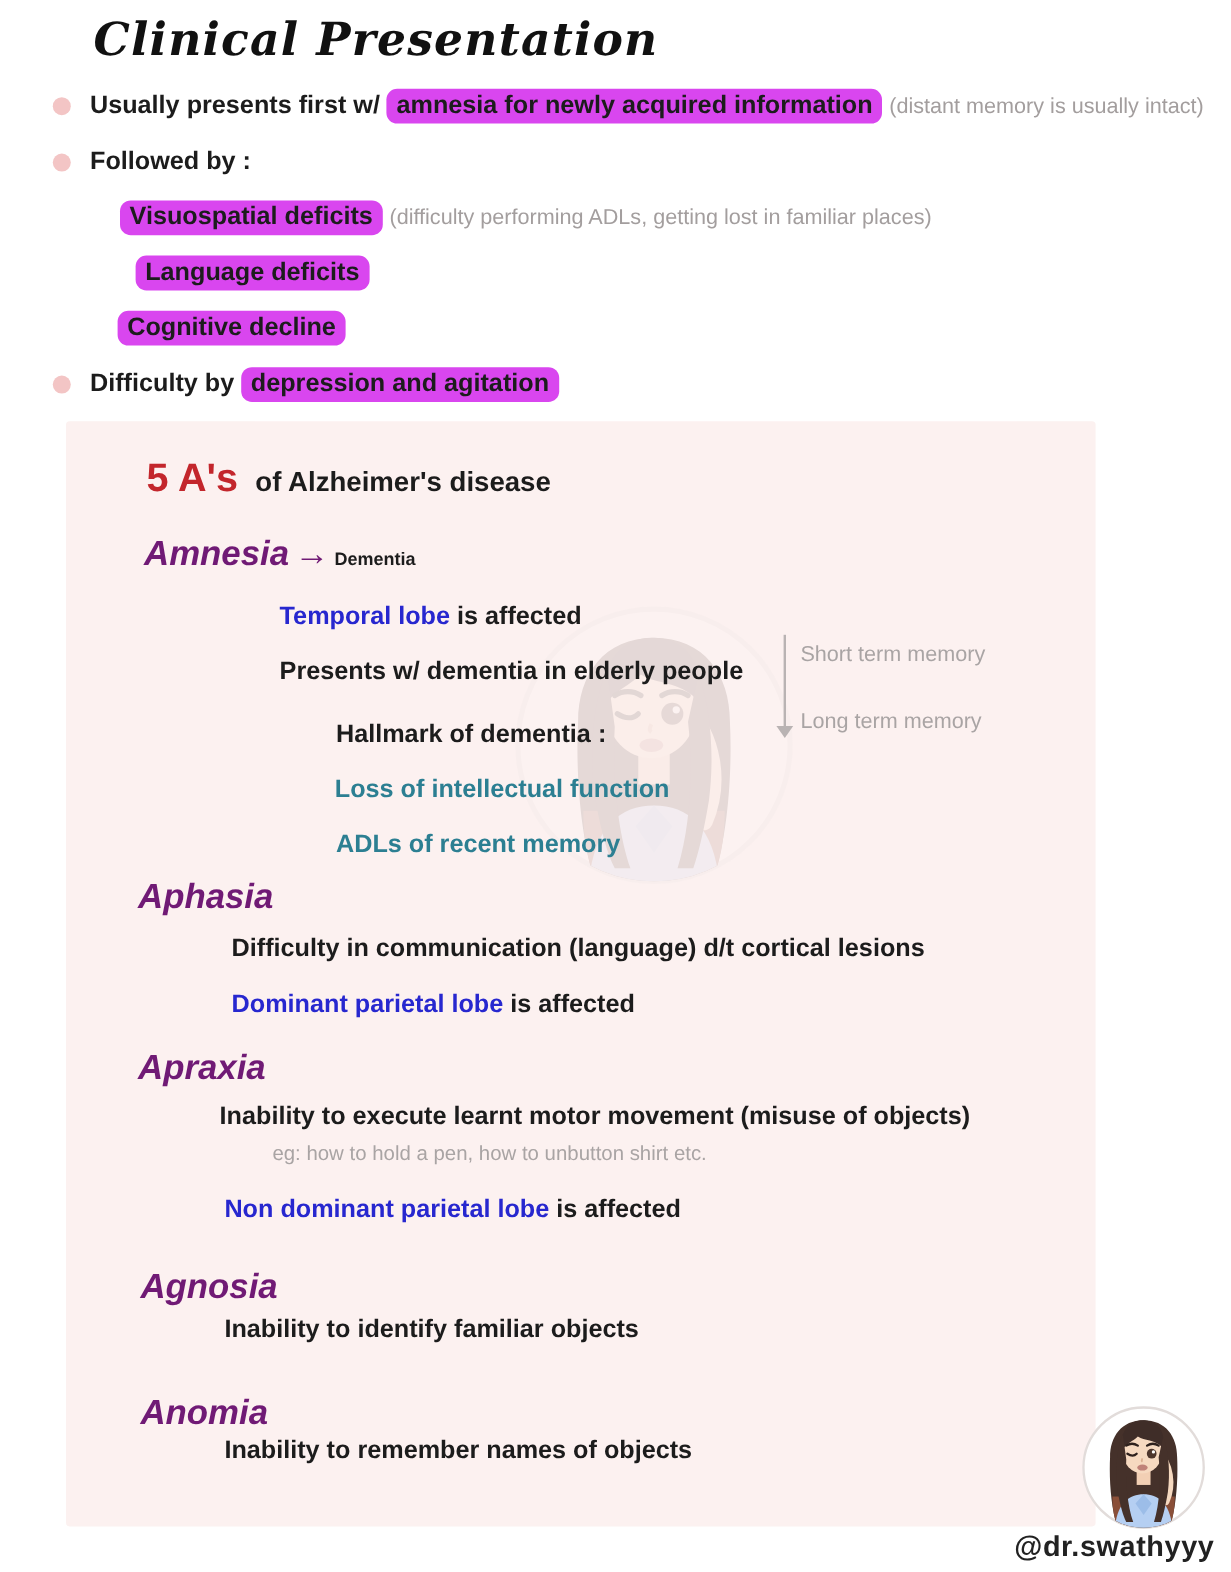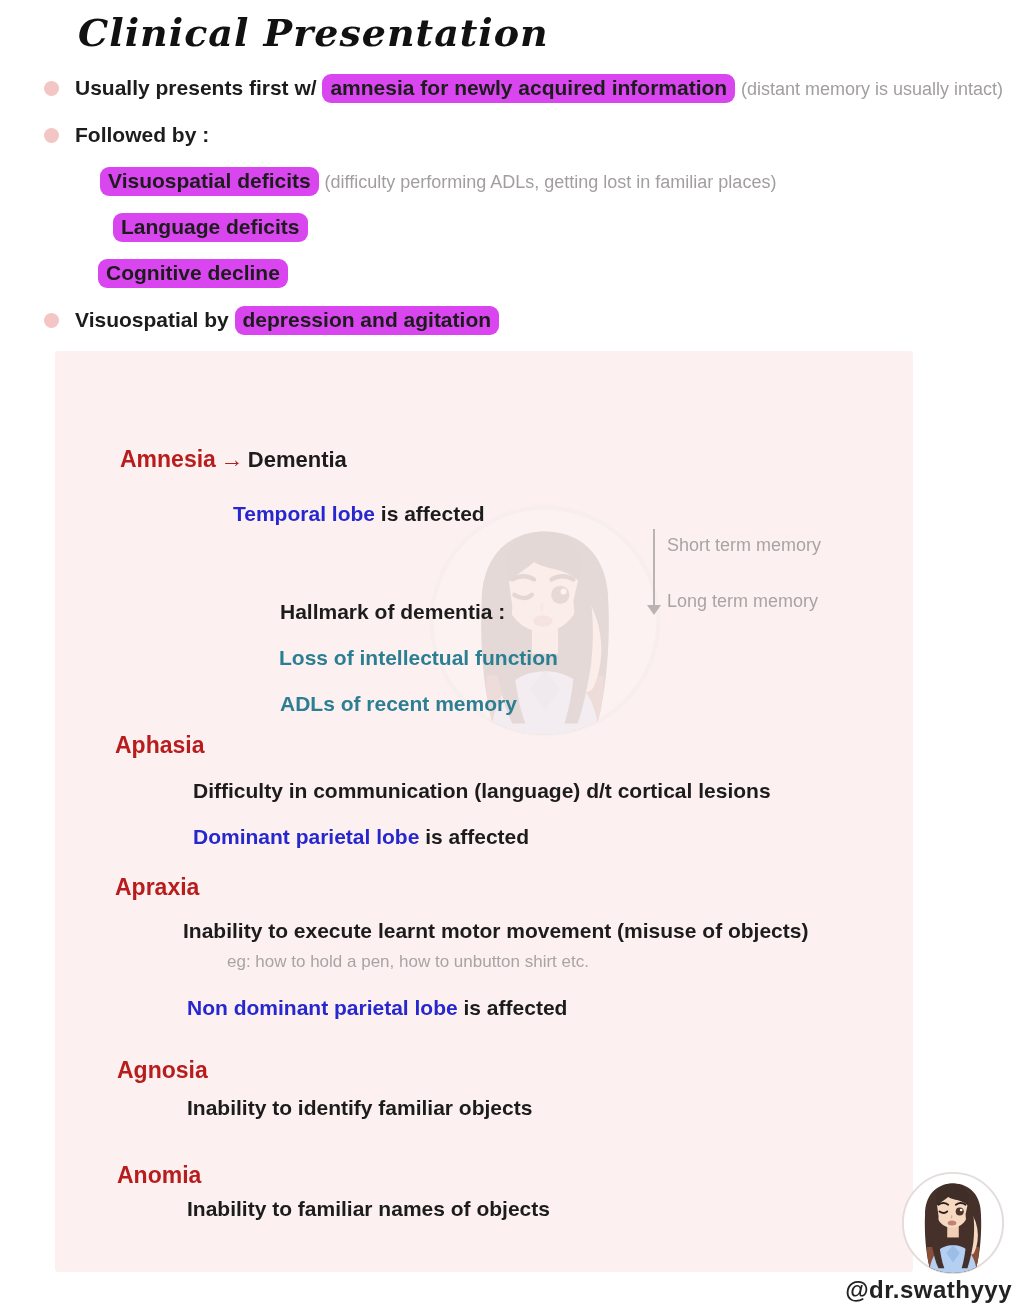--- a/index.html
+++ b/index.html
@@ -37,21 +37,21 @@
     position:absolute;
     left:55px; top:351px;
     width:858px; height:921px;
     background:#fcf1f0;
     border-radius:3px;
   }
   .blue { color:#2727cf; }
   .teal { color:#2c7f92; }
   .panel-heading-red { font-size:33px; font-weight:bold; color:#c3262c; }
   .panel-heading-rest { font-size:23px; font-weight:600; color:#1c1c1c; margin-left:10px; }
-  .term { font-size:23px; font-weight:bold; color:#b91c1c; }
+  .term { font-size:29px; font-weight:bold; color:#701a75;font-style:italic; }
   .memlabel { font-size:18px; font-weight:500; color:#a9a4a4; }
   .mem-arrow-line {
     position:absolute;
     left:598px; top:178px;
     width:2px; height:78px;
     background:#b9b3b3;
   }
   .mem-arrow-head {
     position:absolute;
     left:592px; top:254px;
@@ -132,39 +132,44 @@
 </div>
 <div class="abs line" style="left:100px; top:215px;padding-left:13px;">
   <span class="hl">Language deficits</span>
 </div>
 <div class="abs line" style="left:98px; top:261px;">
   <span class="hl">Cognitive decline</span>
 </div>
 
 <span class="dot" style="left:44px; top:313px;"></span>
 <div class="abs line" style="left:75px; top:308px;">
-  <span>Visuospatial by </span><span class="hl">depression and agitation</span>
+  <span>Difficulty by </span><span class="hl">depression and agitation</span>
 </div>
 
 <div class="panel">
 
   <svg class="abs watermark" style="left:370px; top:150px;" width="240" height="240" viewBox="0 0 110 110">
     <use href="#avatar-art"></use>
   </svg>
 
+  <div class="abs" style="left:67px; top:28px;">
+    <span class="panel-heading-red">5 A's</span>
+    <span class="panel-heading-rest">of Alzheimer's disease</span>
+  </div>
 
   <div class="abs" style="left:65px; top:95px;">
     <span class="term">Amnesia</span>
     <span class="term" style="font-weight:600;">→</span>
-    <span class="line" style="font-size:22px;">Dementia</span>
+    <span class="line" style="font-size:15px;">Dementia</span>
   </div>
 
   <div class="abs line" style="left:178px; top:151px;">
     <span class="blue">Temporal lobe</span><span> is affected</span>
   </div>
+  <div class="abs line" style="left:178px; top:197px;">Presents w/ dementia in elderly people</div>
 
   <div class="mem-arrow-line"></div>
   <div class="mem-arrow-head"></div>
   <div class="abs memlabel" style="left:612px; top:184px;">Short term memory</div>
   <div class="abs memlabel" style="left:612px; top:240px;">Long term memory</div>
 
   <div class="abs line" style="left:225px; top:249px;">Hallmark of dementia :</div>
   <div class="abs line teal" style="left:224px; top:295px;">Loss of intellectual function</div>
   <div class="abs line teal" style="left:225px; top:341px;">ADLs of recent memory</div>
 
@@ -178,20 +183,20 @@
   <div class="abs line" style="left:128px; top:568px;">Inability to execute learnt motor movement (misuse of objects)</div>
   <div class="abs eg" style="left:172px; top:601px;">eg: how to hold a pen, how to unbutton shirt etc.</div>
   <div class="abs line" style="left:132px; top:645px;">
     <span class="blue">Non dominant parietal lobe</span><span> is affected</span>
   </div>
 
   <div class="abs term" style="left:62px; top:706px;">Agnosia</div>
   <div class="abs line" style="left:132px; top:745px;text-align:right;">Inability to identify familiar objects</div>
 
   <div class="abs term" style="left:62px; top:811px;">Anomia</div>
-  <div class="abs line" style="left:132px; top:846px;">Inability to familiar names of objects</div>
+  <div class="abs line" style="left:132px; top:846px;">Inability to remember names of objects</div>
 
 </div>
 
 <svg class="footer-avatar" viewBox="0 0 110 110">
   <use href="#avatar-art"></use>
 </svg>
 <div class="handle">@dr.swathyyy</div>
 
 </body></html>

